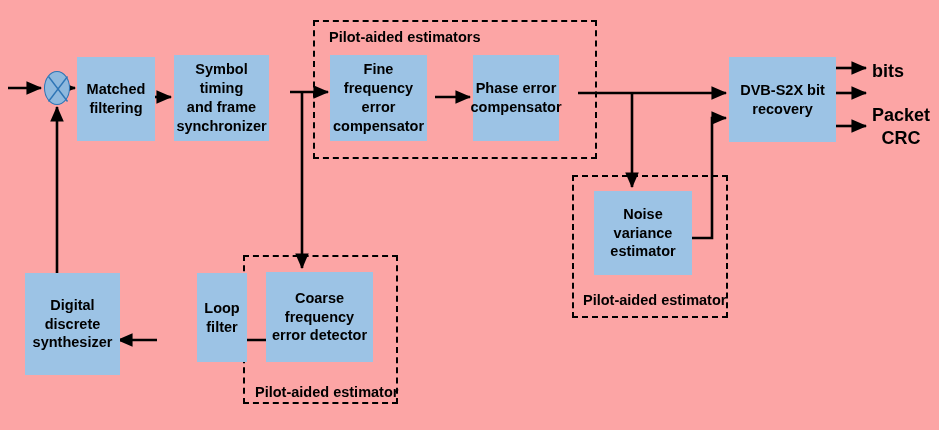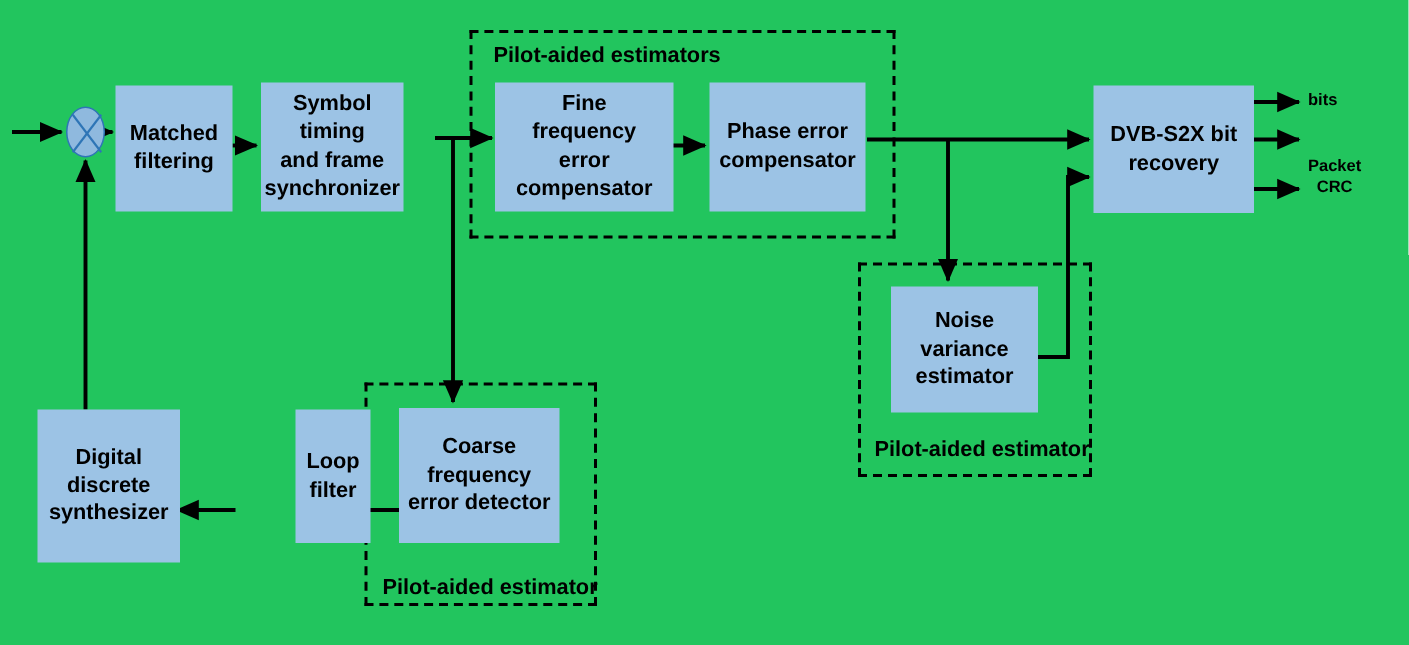--- a/index.html
+++ b/index.html
@@ -4,21 +4,21 @@
 <style>
   html, body {
     margin: 0;
     padding: 0;
     background: #ffffff;
   }
   #diagram {
     position: relative;
     width: 939px;
     height: 430px;
-    background: #22c55e;
+    background: #fca5a5;
     font-family: "Liberation Sans", sans-serif;
     overflow: hidden;
   }
   svg.wires {
     position: absolute;
     left: 0;
     top: 0;
     width: 939px;
     height: 430px;
     pointer-events: none;
@@ -47,21 +47,21 @@
   .group-label {
     position: absolute;
     font-weight: bold;
     font-size: 14.5px;
     color: #000000;
     white-space: nowrap;
   }
   .out-label {
     position: absolute;
     font-weight: bold;
-    font-size: 11px;
+    font-size: 18px;
     color: #000000;
     line-height: 1.28;
     white-space: pre-line;
     text-align: center;
   }
   .mixer {
     position: absolute;
     background: #8FB9DE;
     border: 1.4px solid #2E75B6;
     border-radius: 50%;
@@ -125,26 +125,26 @@
     </svg>
   </div>
 
   <div class="block" style="left:77px; top:57px; width:78px; height:84px;">Matched
 filtering</div>
 
   <div class="block" style="left:174px; top:55px; width:95px; height:86px;">Symbol timing
 and frame
 synchronizer</div>
 
-  <div class="block" style="left:330px; top:55px; width:119px; height:86px;">Fine
+  <div class="block" style="left:330px; top:55px; width:97px; height:86px;">Fine
 frequency
 error
 compensator</div>
 
-  <div class="block" style="left:473px; top:55px; width:104px; height:86px;">Phase error
+  <div class="block" style="left:473px; top:55px; width:86px; height:86px;">Phase error
 compensator</div>
 
   <div class="block" style="left:729px; top:57px; width:107px; height:85px;">DVB-S2X bit
 recovery</div>
 
   <div class="block" style="left:594px; top:191px; width:98px; height:84px;">Noise
 variance
 estimator</div>
 
   <div class="block" style="left:266px; top:272px; width:107px; height:90px;">Coarse

